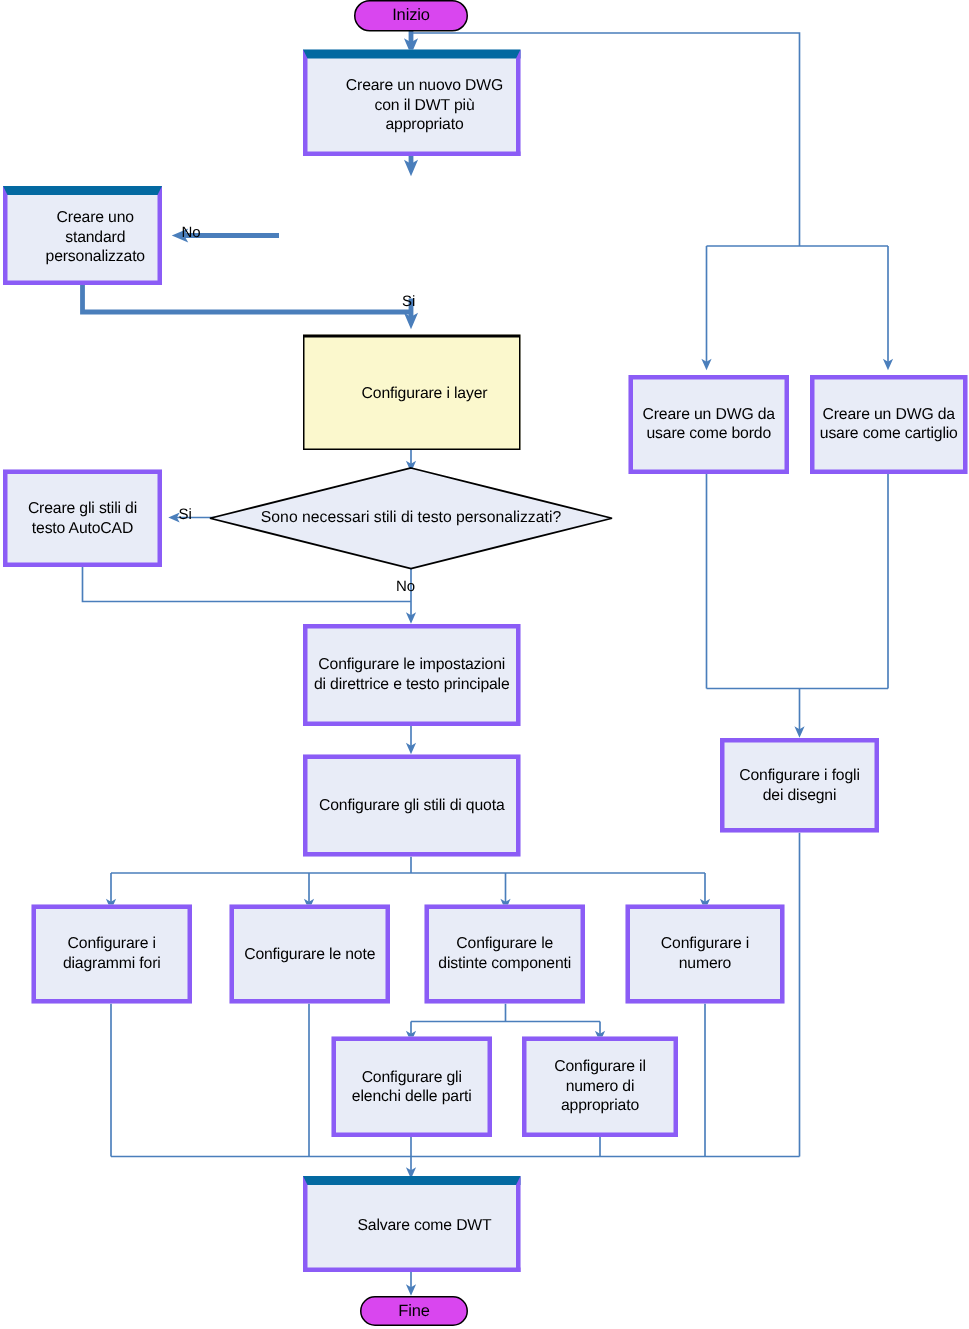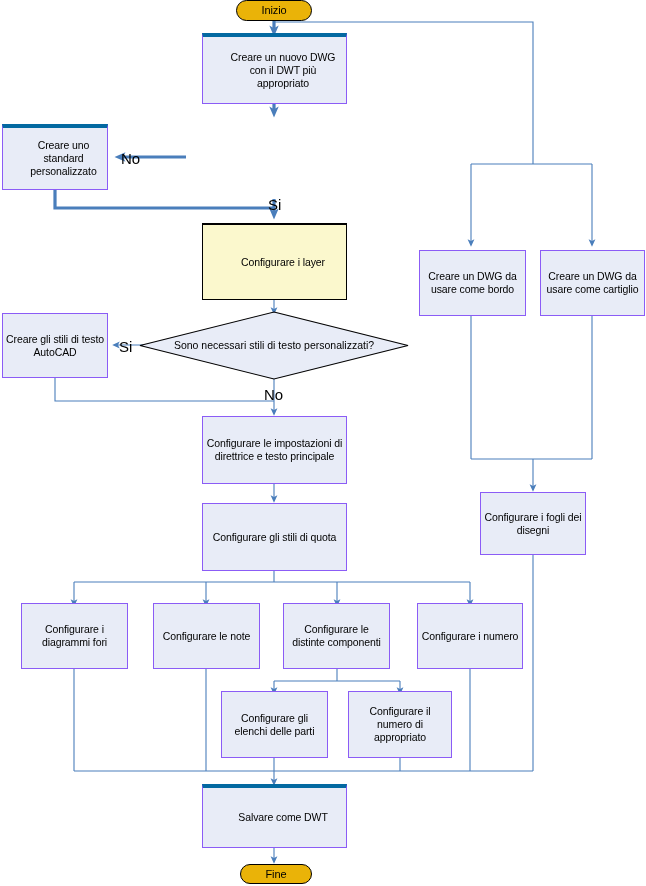--- a/index.html
+++ b/index.html
@@ -17,48 +17,48 @@
     display:flex;align-items:center;justify-content:center;
     text-align:center;
     color:#000000;
     font-size:10.5px;
     line-height:13px;
     letter-spacing:-0.1px;
     padding:2px 3px;
   }
   .process{
     background:#e8ecf7;
-    border:1px solid #8b5cf6;
+    border:3px solid #8b5cf6;
     box-shadow:0 0 0 0 transparent;
   }
-  .process.thicktop{border-top:4px solid #0369a1;padding-left:20px;}
+  .process.thicktop{border-top:6px solid #0369a1;padding-left:20px;}
   .highlight{
     background:#fbf8cd;
     border:1px solid #000000;
     border-top:2px solid #000000;
     padding-left:20px;
   }
   .terminator{
-    background:#eab308;
+    background:#d946ef;
     border:1.6px solid #000000;
     border-radius:11px;
   }
   .decision{
     position:absolute;
     display:flex;align-items:center;justify-content:center;
   }
   .decision .dtext{
     position:relative;z-index:2;
     text-align:center;font-size:10.5px;line-height:13px;color:#000;
     width:100%;
   }
   .decision svg{position:absolute;left:0;top:0;}
   .edgelabel{
     position:absolute;
-    font-size:15px;
+    font-size:10px;
     color:#000000;
     background:transparent;
     white-space:nowrap;
   }
 </style>
 </head>
 <body>
 
 <div id="canvas">
 

